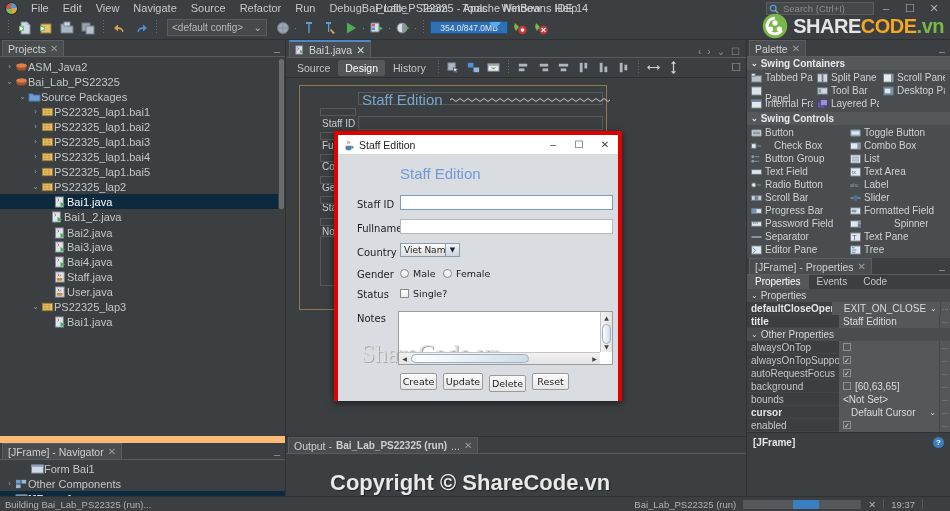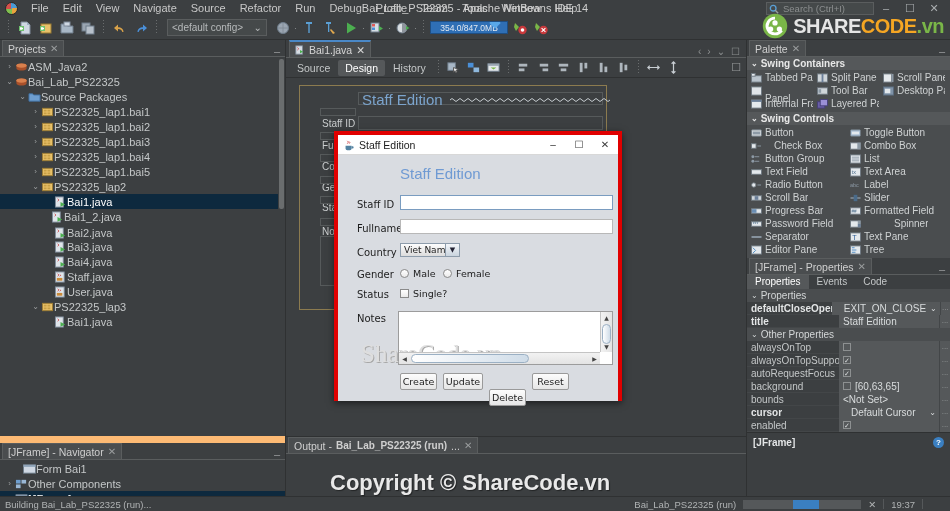--- a/index.html
+++ b/index.html
@@ -524,21 +524,21 @@
 
       <div class="navpanel">
         <div class="winhdr">
           <div class="wtab">
             <span>[JFrame] - Navigator</span>
             <span class="x">✕</span>
           </div>
           <span class="minbtn">–</span>
         </div>
         <div class="navlist" id="nav-tree">
-            <div class="trow" style="padding-left: 12px;">
+            <div class="trow" style="padding-left: 20px;">
               <span class="arr"></span>
               <svg viewBox="0 0 14 13" width="13" height="12">
                 <rect x="0.5" y="2" width="13" height="9" fill="#cfd8e3" stroke="#6e7c8a"></rect>
                 <rect x="0.5" y="2" width="13" height="2.2" fill="#8fa3b8"></rect>
               </svg>
               <span>Form Bai1</span>
             </div>
             <div class="trow" style="padding-left: 4px;">
               <span class="arr">›</span>
               <svg viewBox="0 0 14 13" width="13" height="12">
@@ -1077,21 +1077,21 @@
       </div>
       <div class="sbh">
         <span class="sbarrow" style="left:0;top:0;">◀</span>
         <span class="sbthumb" style="left:12px;top:1px;width:118px;height:9px;"></span>
         <span class="sbarrow" style="right:0;top:0;">▶</span>
       </div>
     </div>
 
     <div class="dbtn2" style="left:62px;top:218px;width:37px;">Create</div>
     <div class="dbtn2" style="left:105px;top:218px;width:40px;">Update</div>
-    <div class="dbtn2" style="left:151px;top:234px;width:37px;">Delete</div>
+    <div class="dbtn2" style="left:151px;top:220px;width:37px;">Delete</div>
     <div class="dbtn2" style="left:194px;top:218px;width:37px;">Reset</div>
   </div>
 </div>
 
 <div class="wm-logo">
   <svg width="28" height="28" viewBox="0 0 32 32">
     <circle cx="16" cy="16" r="14" fill="#7ab648"></circle>
     <path d="M16 7a9 9 0 1 0 7.5 14" stroke="#fff" stroke-width="3.4" fill="none"></path>
     <circle cx="16" cy="12.5" r="3" fill="#fff"></circle>
     <circle cx="11" cy="19.5" r="3" fill="#fff"></circle>

